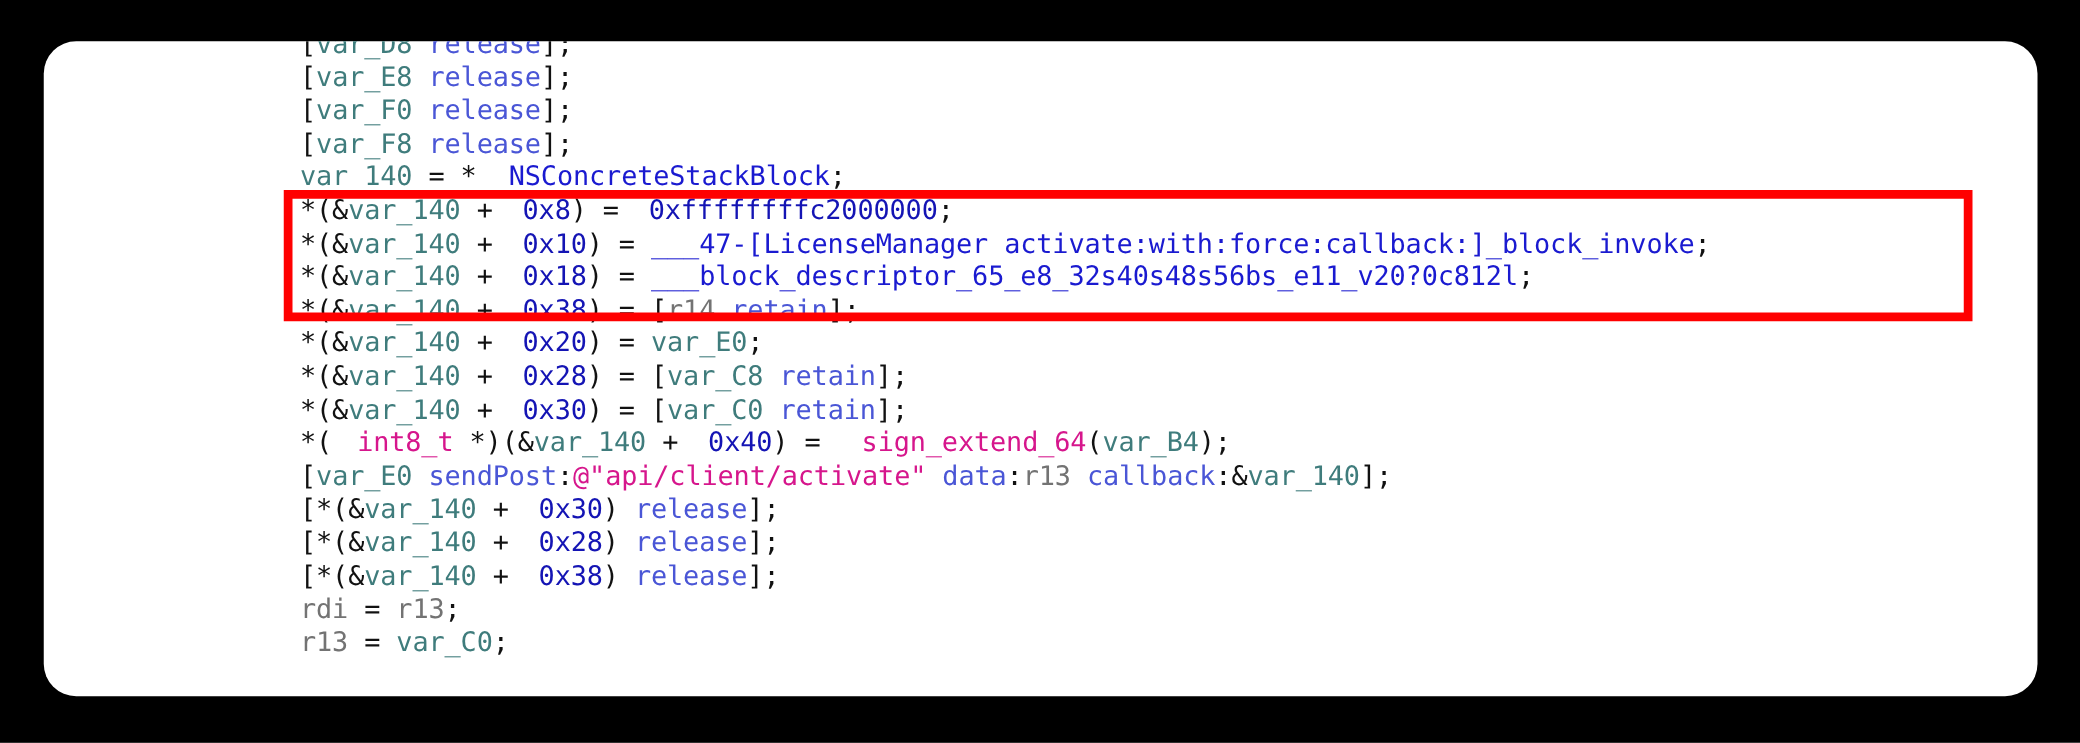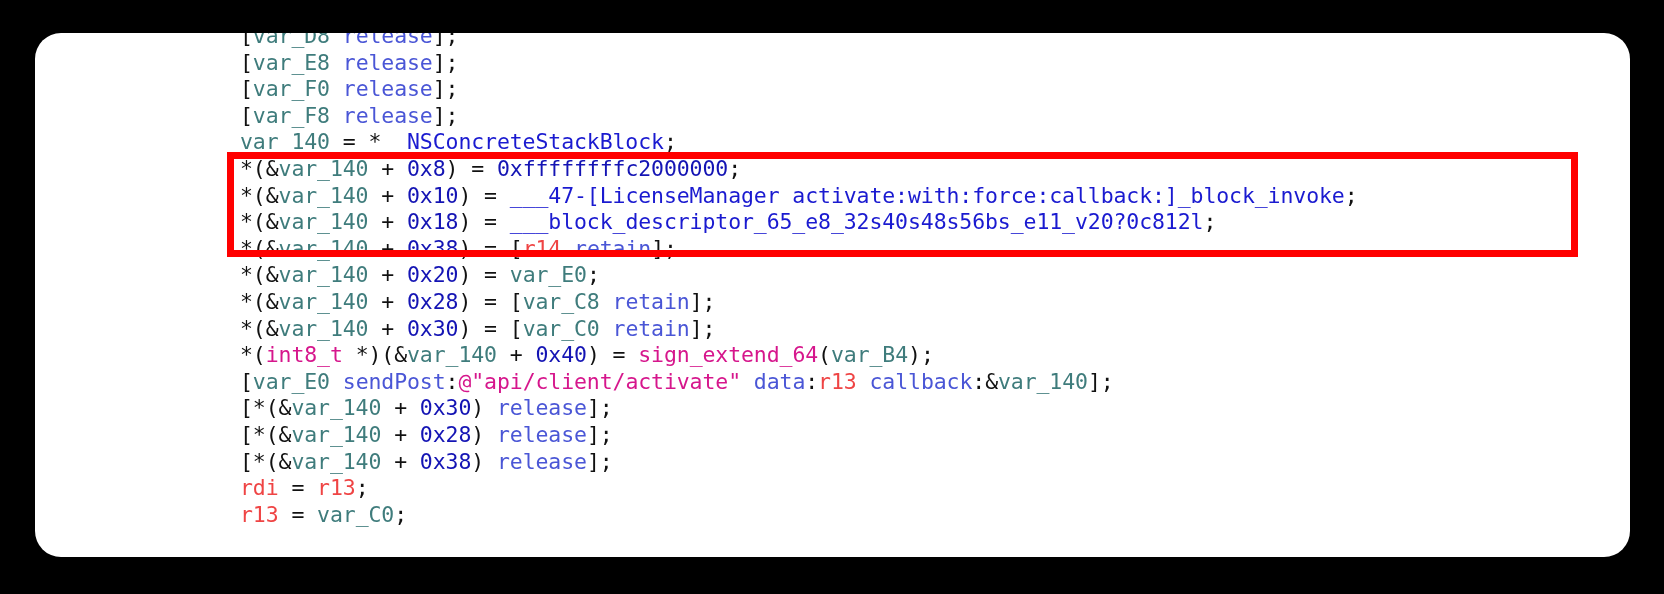--- a/index.html
+++ b/index.html
@@ -49,25 +49,25 @@
   }
 
   .code-line {
     padding-left: 205px;
     height: 26.6px;
   }
 
   
   .tok-plain    { color: #111111; }
   .tok-var      { color: #3f7c7c; }   
-  .tok-num      { color: #1414b4; }   
+  .tok-num      { color: #1414b4; margin-left: 11px; }   
   .tok-msg      { color: #4a56d6; }   
   .tok-sym      { color: #1a1ad0; }   
-  .tok-reg      { color: #ef4444; }   
-  .tok-type     { color: #d6168c; }   
+  .tok-reg      { color: #737373; }   
+  .tok-type     { color: #d6168c; margin-left: 20px; }   
   .tok-str      { color: #d6168c; }   
   .tok-punct    { color: #111111; }
 
   .underlined { text-underline-offset: 2px; }
 
   
   #highlight-box {
     position: absolute;
     left: 227px;
     top: 152px;

